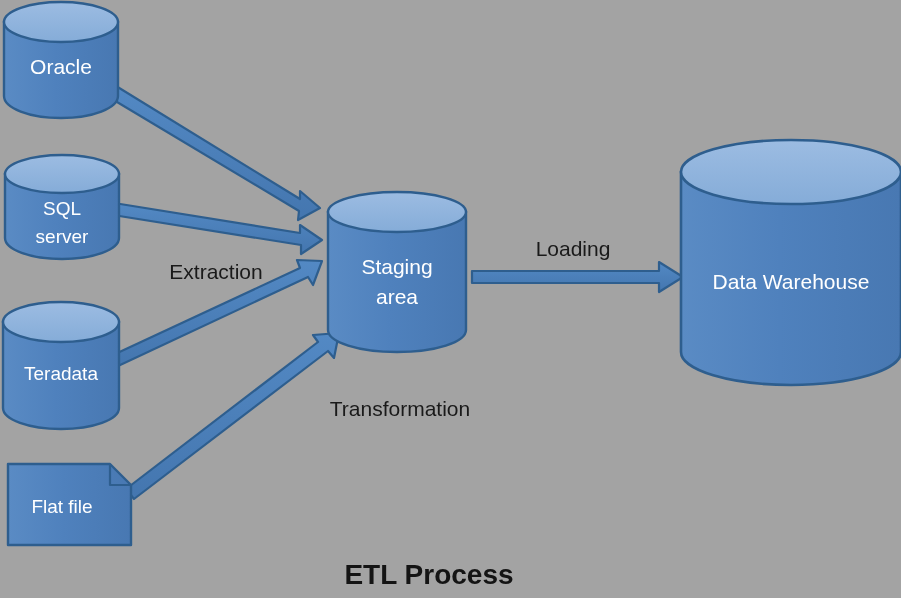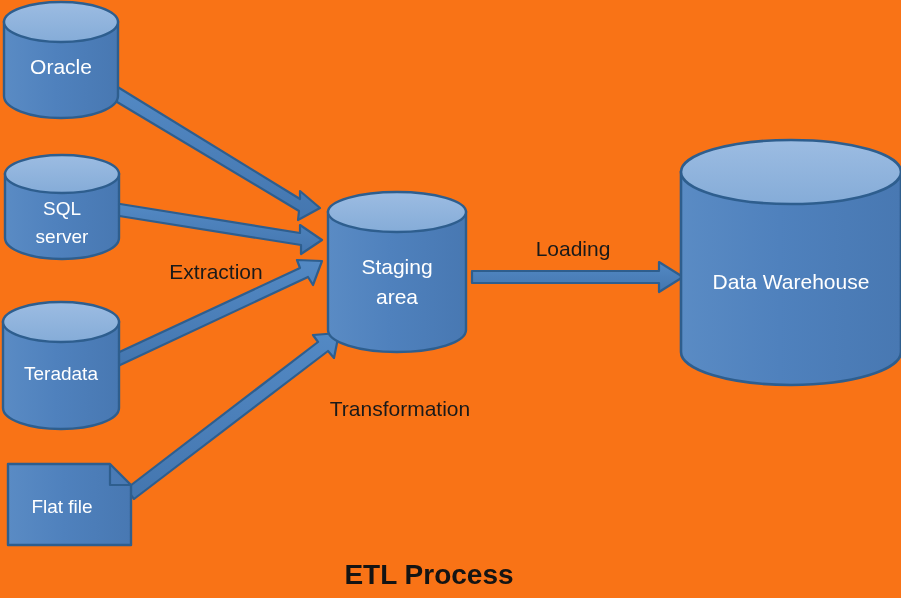--- a/index.html
+++ b/index.html
@@ -7,21 +7,21 @@
     padding: 0;
     background: #ffffff;
   }
   body {
     font-family: "Liberation Sans", sans-serif;
   }
   #canvas {
     position: relative;
     width: 901px;
     height: 598px;
-    background: #f97316;
+    background: #a3a3a3;
     overflow: hidden;
   }
   #diagram-svg {
     position: absolute;
     left: 0;
     top: 0;
     width: 901px;
     height: 598px;
   }
   .shape-label {

